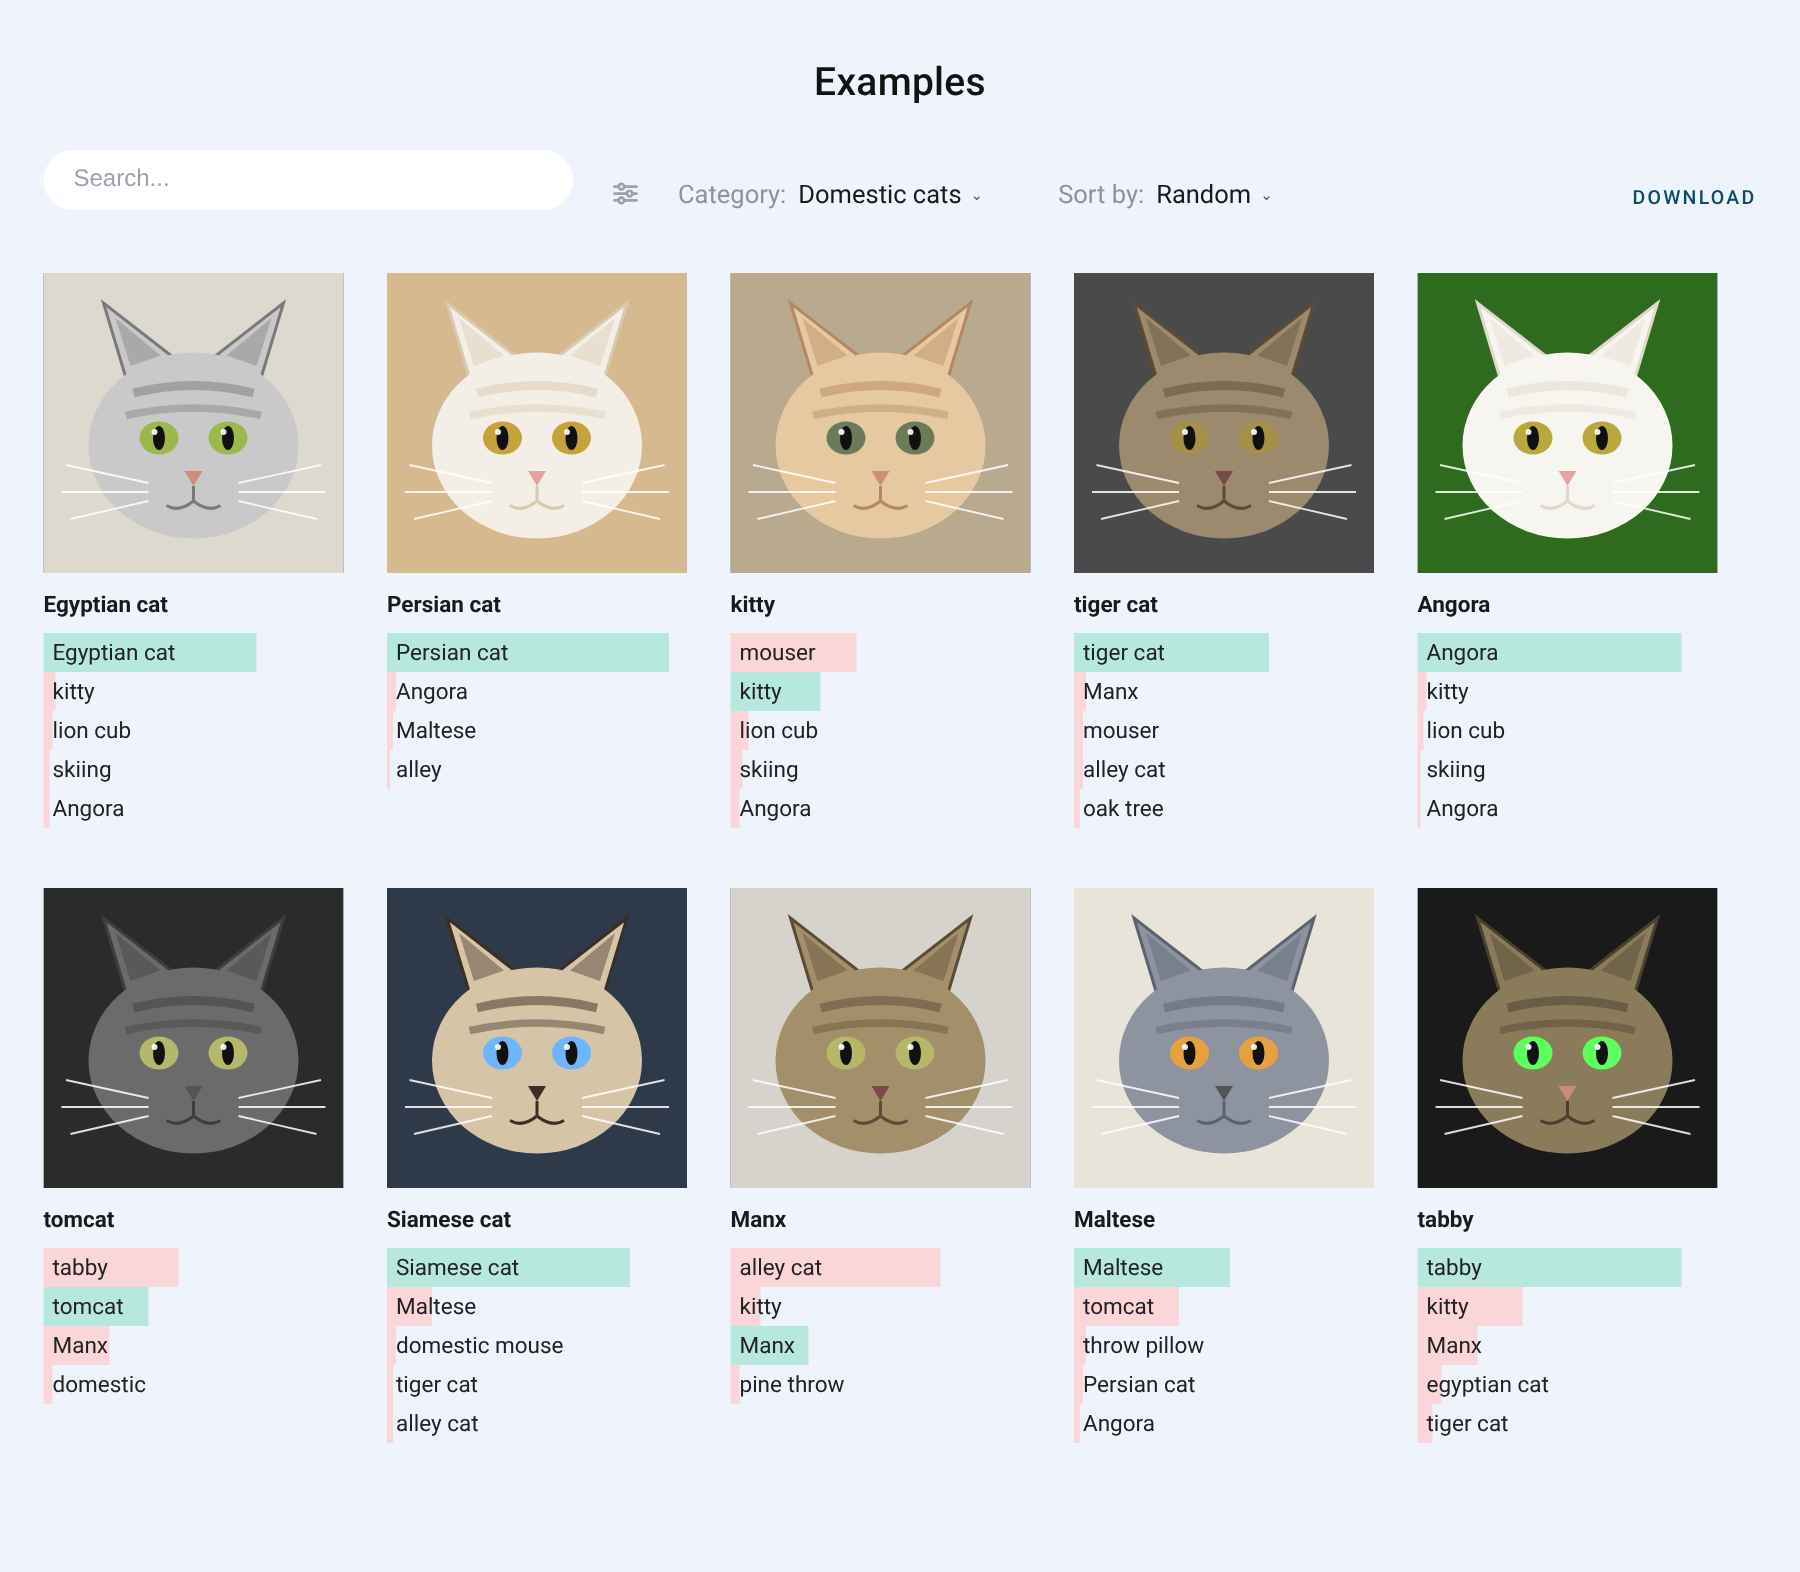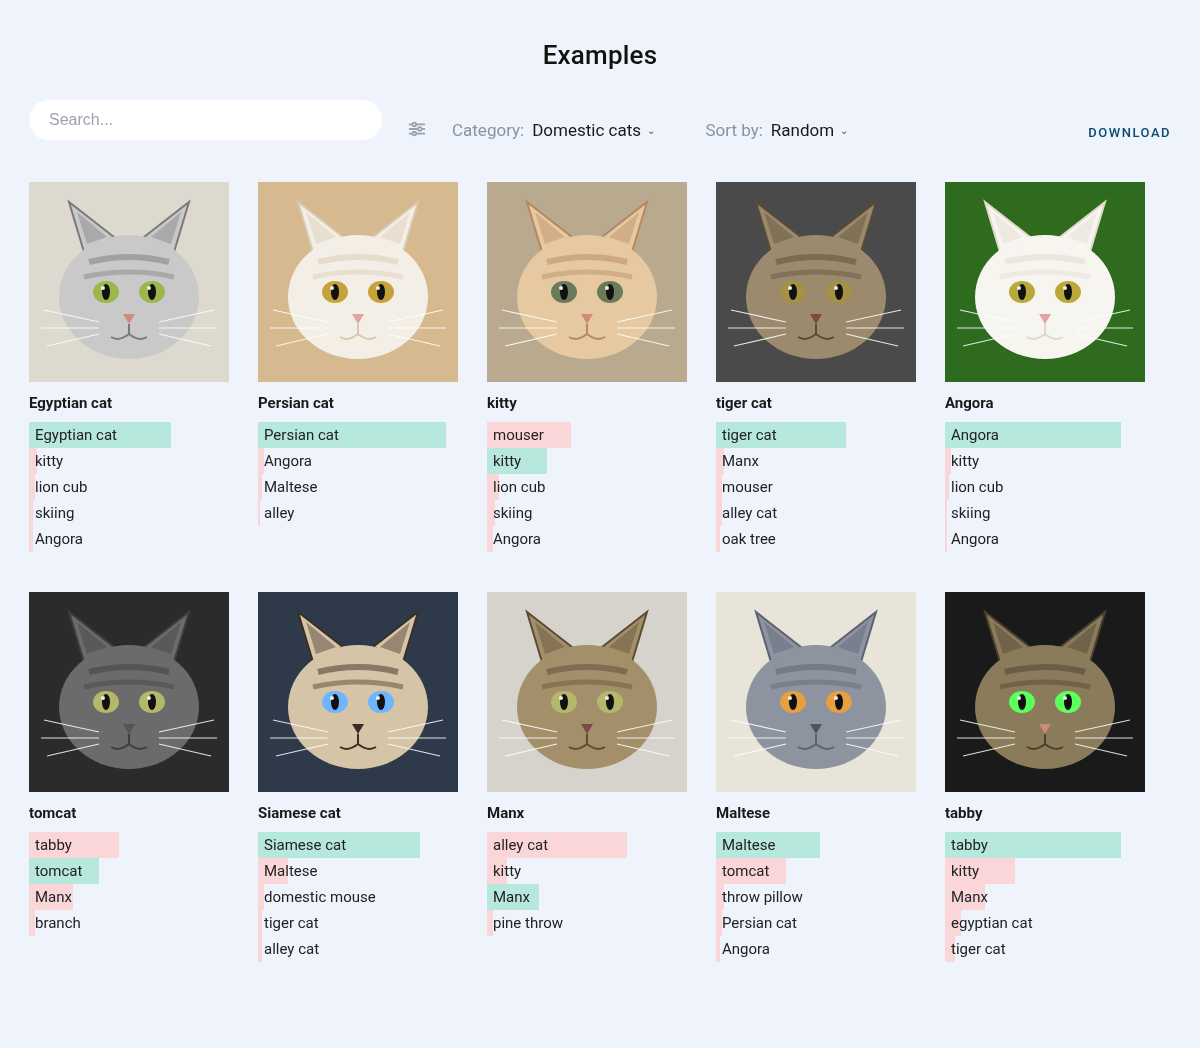--- a/index.html
+++ b/index.html
@@ -396,21 +396,21 @@
               <path d="M130 146 L188 146"></path>
               <path d="M130 152 L182 164"></path>
   </g>
 </svg>
         </div>
         <div class="card-title">tomcat</div>
         <div class="preds">
           <div class="pred"><div class="bar" style="width: 90px;"></div><span class="lbl">tabby</span></div>
           <div class="pred correct"><div class="bar" style="width: 70px;"></div><span class="lbl">tomcat</span></div>
           <div class="pred"><div class="bar" style="width: 44px;"></div><span class="lbl">Manx</span></div>
-          <div class="pred"><div class="bar" style="width: 6px;"></div><span class="lbl">branch</span></div>
+          <div class="pred"><div class="bar" style="width: 6px;"></div><span class="lbl">domestic</span></div>
         </div>
       </div>
       <div class="card">
         <div class="thumb">
 <svg viewBox="0 0 200 200" preserveAspectRatio="xMidYMid slice">
   <rect width="200" height="200" fill="#2e3a4a"></rect>
 
   <path d="M55 70 L40 20 L85 55 Z" fill="#d6c4a6" stroke="#3a2e25" stroke-width="2"></path>
   <path d="M145 70 L160 20 L115 55 Z" fill="#d6c4a6" stroke="#3a2e25" stroke-width="2"></path>
   <path d="M58 62 L48 30 L78 55 Z" fill="#3a2e25" opacity="0.4"></path>

